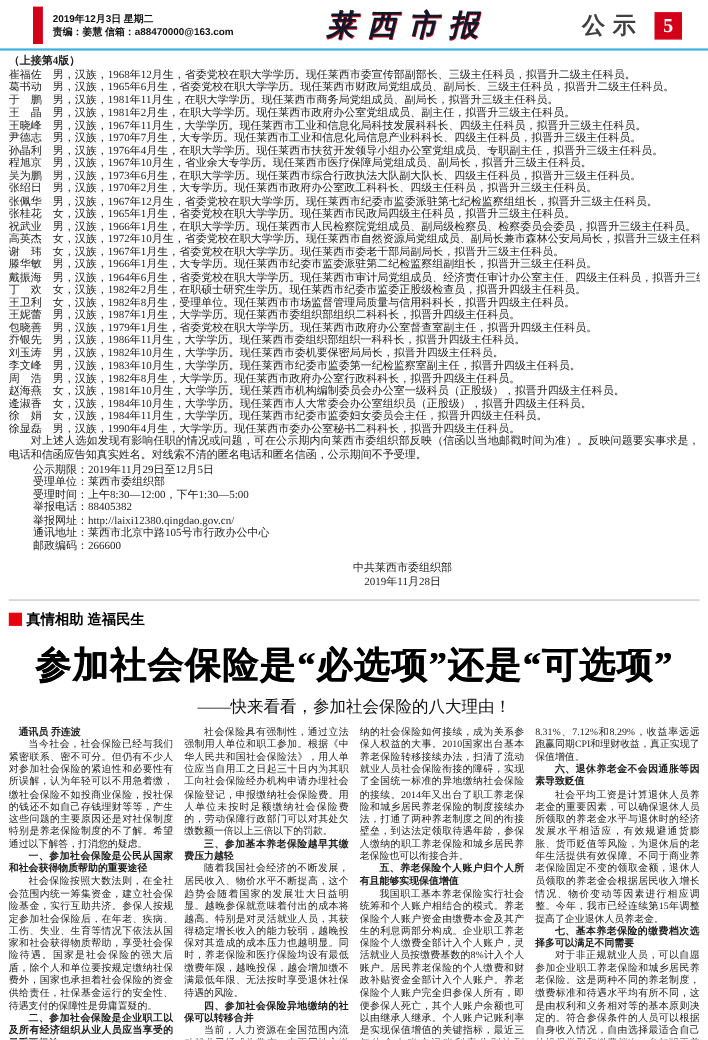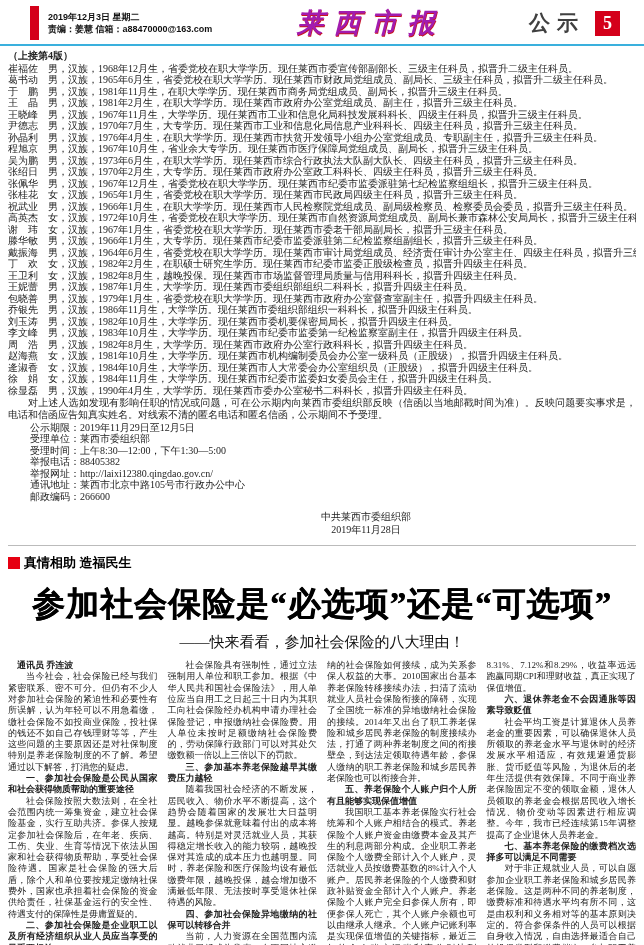--- a/index.html
+++ b/index.html
@@ -6,34 +6,34 @@
   body{
     width:644px;height:945px;overflow:hidden;background:#ffffff;
     font-family:"Liberation Serif","DejaVu Serif",serif;color:#1c1c1c;
     -webkit-font-smoothing:antialiased;
   }
   
   .header{display:flex;align-items:center;padding:5px 24px 3px 30px;height:36px;}
   .mast-bar{width:9px;height:34px;background:#d4001a;margin-right:9px;flex:0 0 auto;}
   .date-block{font-family:"Liberation Sans","DejaVu Sans",sans-serif;font-weight:bold;
     font-size:9px;line-height:12px;color:#111;white-space:nowrap;}
-  .masthead{flex:1;text-align:center;color:#a21caf;font-weight:bold;font-size:27px;
+  .masthead{flex:1;text-align:center;color:#0f172a;font-weight:bold;font-size:27px;
     letter-spacing:10px;font-style:italic;font-family:"Liberation Serif",serif;
     text-shadow:0.5px 0.5px 0 #c8161e;}
   .section-name{font-family:"Liberation Sans","DejaVu Sans",sans-serif;font-weight:bold;
     font-size:21px;letter-spacing:7px;color:#404040;margin-right:10px;white-space:nowrap;}
   .page-num{width:25px;height:25px;background:#d4001a;color:#fff;font-weight:bold;
     font-size:18px;display:flex;align-items:center;justify-content:center;
     font-family:"Liberation Serif",serif;flex:0 0 auto;}
   .header-rule{height:2px;background:#3ab0dd;margin:0;}
   
   .announcement{padding:4px 8px 0 8px;font-size:10px;line-height:11.5px;color:#222;}
   .continuation{font-weight:bold;margin:0 0 1px 0;}
   .entries p{margin:0;white-space:nowrap;overflow:hidden;}
-  .notice{margin:1px 0 0 0;text-indent:2em;text-align:justify;line-height:11.8px;}
+  .notice{margin:1px 0 0 0;text-indent:2em;text-align:justify;line-height:11.8px;font-family:Liberation Mono, monospace;}
   .details{margin:1px 0 0 22px;}
   .details p{margin:0;}
   .signature{width:fit-content;margin:8px 225px 0 auto;text-align:center;line-height:13px;}
   .signature div{white-space:nowrap;}
   
   .divider{height:1px;background:#bbb;margin:9px 8px 0 8px;}
   
   .kicker{display:flex;align-items:center;margin:8px 8px 0 8px;
     font-family:"Liberation Sans","DejaVu Sans",sans-serif;font-weight:bold;font-size:13px;color:#000;}
   .kicker-square{width:12px;height:12px;background:#e60012;margin-right:4px;flex:0 0 auto;}
@@ -100,21 +100,21 @@
       <p class="entry">高英杰　女，汉族，1972年10月生，省委党校在职大学学历。现任莱西市自然资源局党组成员、副局长兼市森林公安局局长，拟晋升三级主任科员。</p>
 
       <p class="entry">谢　玮　女，汉族，1967年1月生，省委党校在职大学学历。现任莱西市委老干部局副局长，拟晋升三级主任科员。</p>
 
       <p class="entry">滕华敏　男，汉族，1966年1月生，大专学历。现任莱西市纪委市监委派驻第二纪检监察组副组长，拟晋升三级主任科员。</p>
 
       <p class="entry">戴振海　男，汉族，1964年6月生，省委党校在职大学学历。现任莱西市审计局党组成员、经济责任审计办公室主任、四级主任科员，拟晋升三级主任科员。</p>
 
       <p class="entry">丁　欢　女，汉族，1982年2月生，在职硕士研究生学历。现任莱西市纪委市监委正股级检查员，拟晋升四级主任科员。</p>
 
-      <p class="entry">王卫利　女，汉族，1982年8月生，越晚投保。现任莱西市市场监督管理局质量与信用科科长，拟晋升四级主任科员。</p>
+      <p class="entry">王卫利　女，汉族，1982年8月生，受理单位。现任莱西市市场监督管理局质量与信用科科长，拟晋升四级主任科员。</p>
 
       <p class="entry">王妮蕾　男，汉族，1987年1月生，大学学历。现任莱西市委组织部组织二科科长，拟晋升四级主任科员。</p>
 
       <p class="entry">包晓善　男，汉族，1979年1月生，省委党校在职大学学历。现任莱西市政府办公室督查室副主任，拟晋升四级主任科员。</p>
 
       <p class="entry">乔银先　男，汉族，1986年11月生，大学学历。现任莱西市委组织部组织一科科长，拟晋升四级主任科员。</p>
 
       <p class="entry">刘玉涛　男，汉族，1982年10月生，大学学历。现任莱西市委机要保密局局长，拟晋升四级主任科员。</p>
 
       <p class="entry">李文峰　男，汉族，1983年10月生，大学学历。现任莱西市纪委市监委第一纪检监察室副主任，拟晋升四级主任科员。</p>

